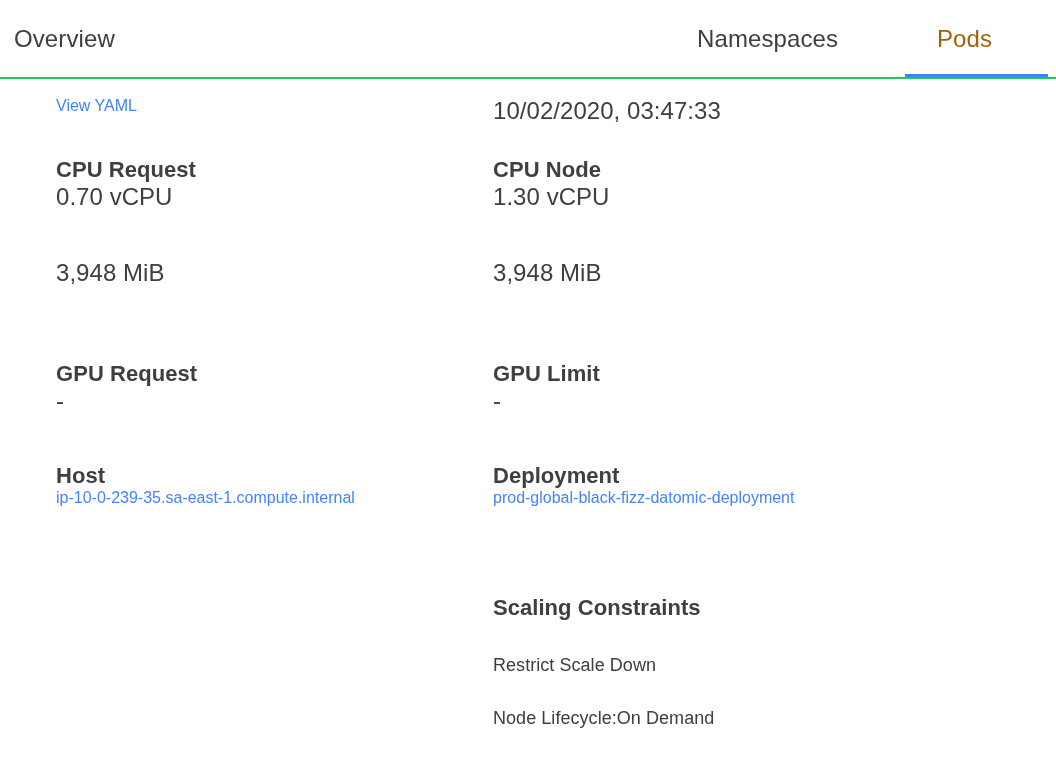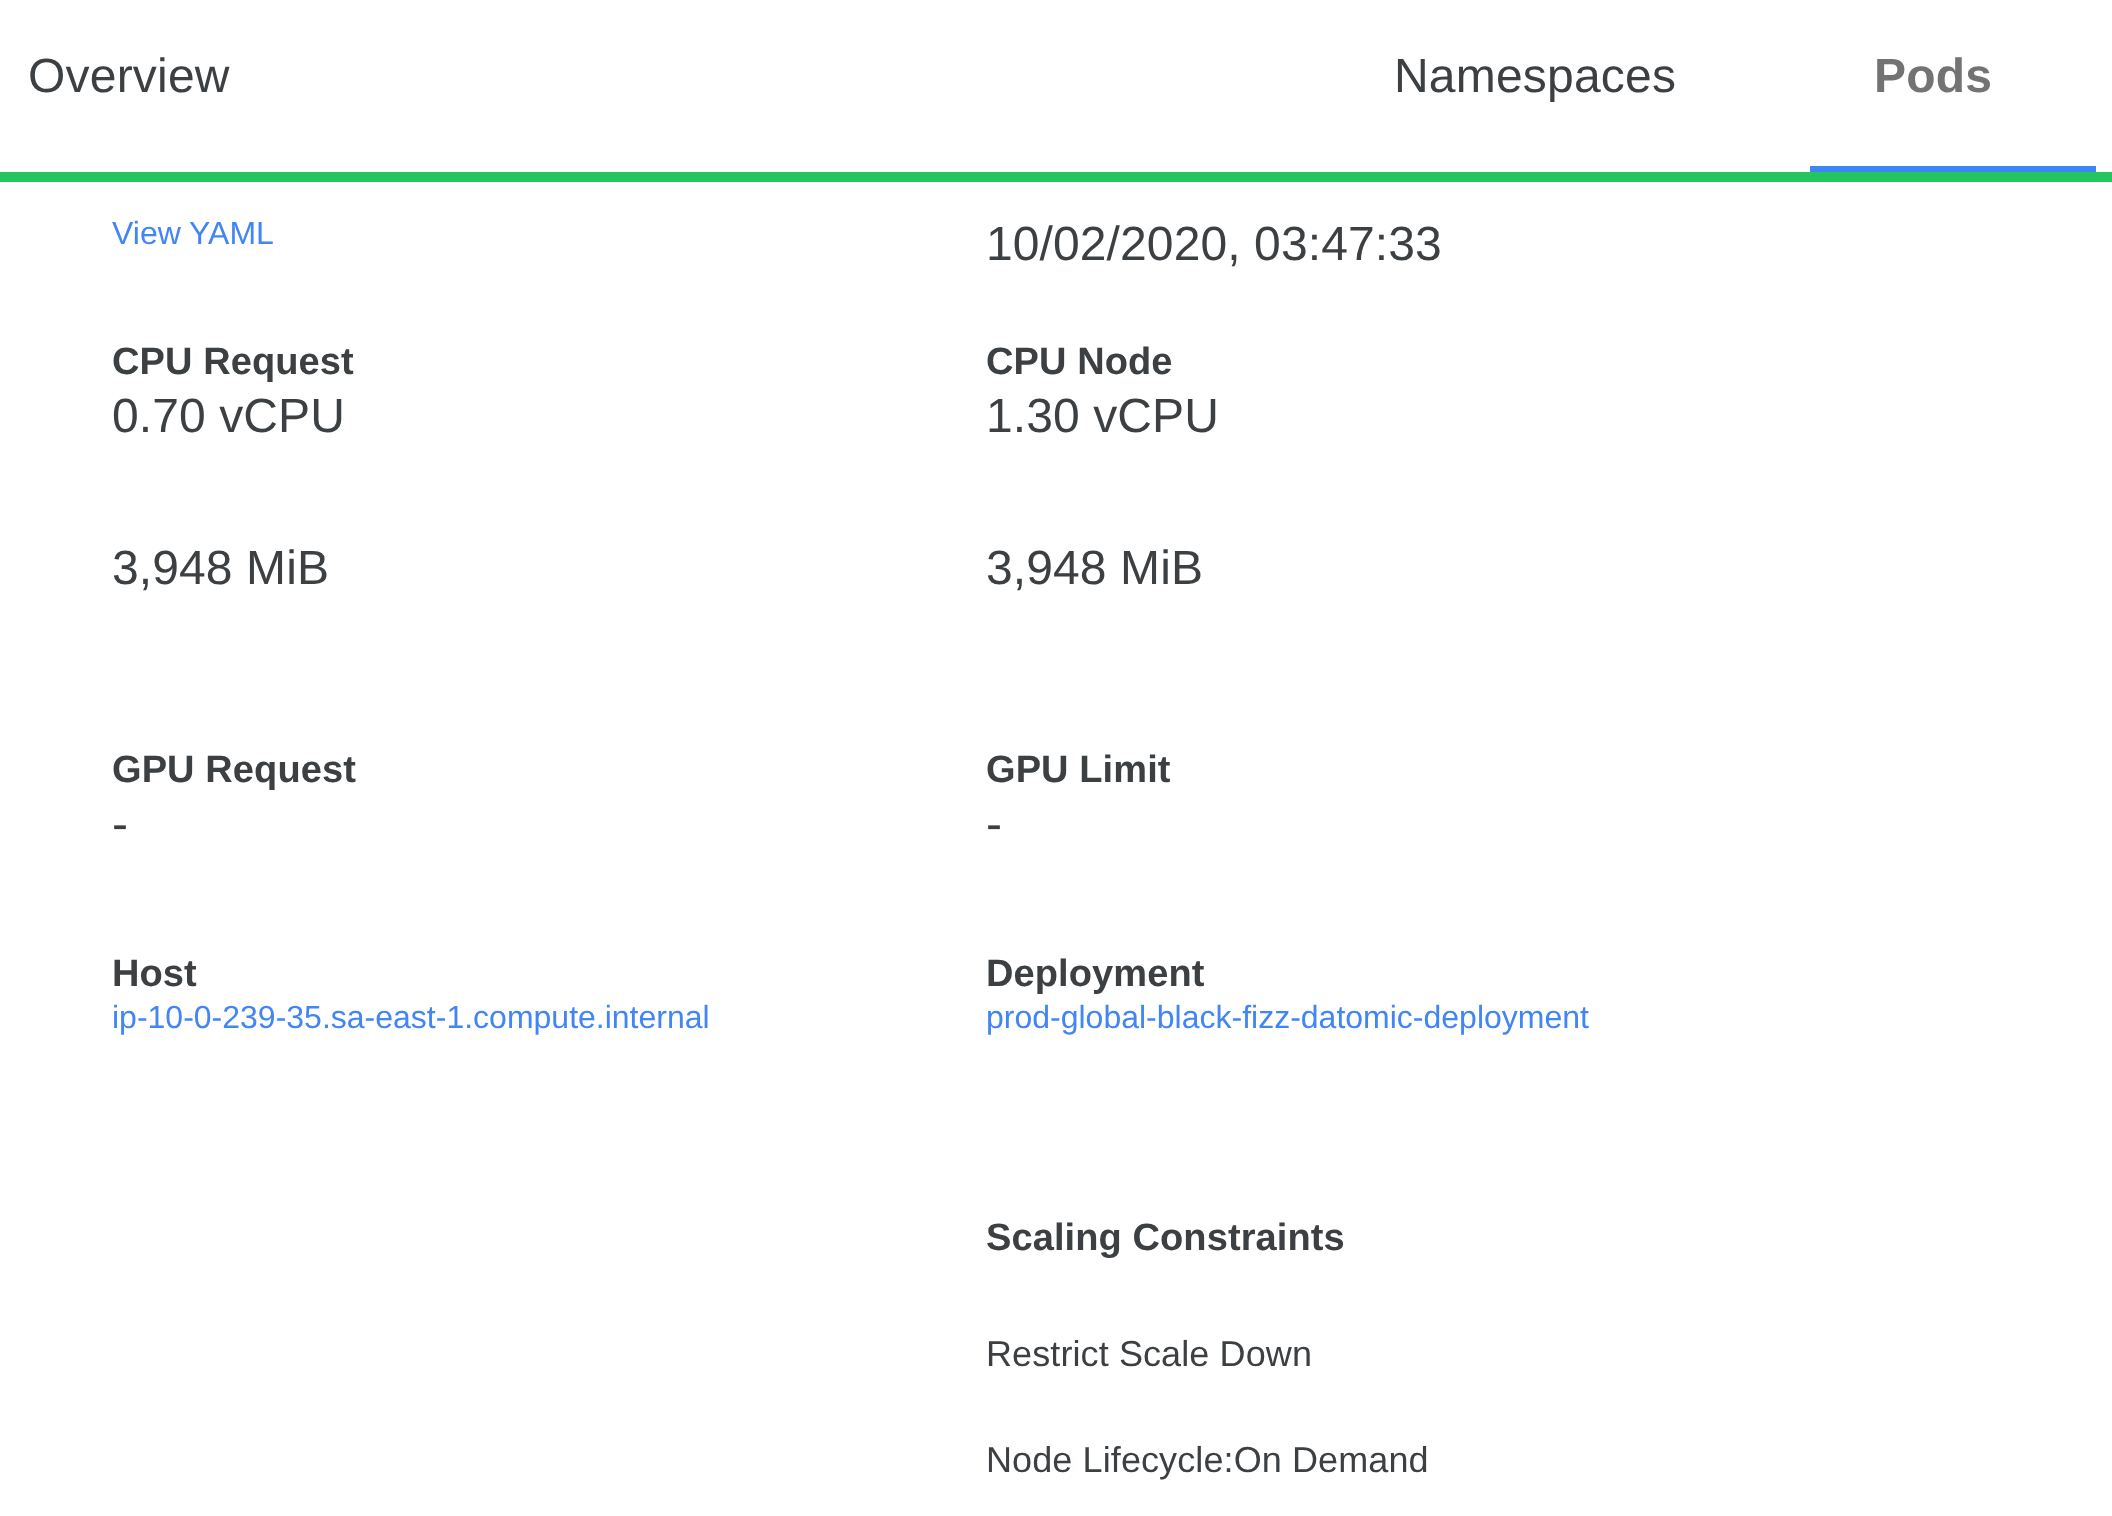--- a/index.html
+++ b/index.html
@@ -13,23 +13,23 @@
     height: 758px;
     overflow: hidden;
     font-family: "Liberation Sans", "DejaVu Sans", sans-serif;
     color: #3c4043;
     -webkit-font-smoothing: antialiased;
   }
 
   
   .tabbar {
     position: relative;
-    height: 91px;
+    height: 79px;
     box-sizing: border-box;
-    border-bottom: 5px solid #22c55e;
+    border-bottom: 2px solid #22c55e;
     background: #ffffff;
   }
   .tabs {
     position: relative;
     height: 100%;
     width: 100%;
   }
   .tab {
     position: absolute;
     top: 0;
@@ -43,22 +43,22 @@
     cursor: pointer;
     user-select: none;
     white-space: nowrap;
     background: transparent;
     border: none;
     padding: 0;
     font-family: inherit;
     line-height: 1;
   }
   .tab.is-active {
-    color: #737373;
-    font-weight: 700;
+    color: #a16207;
+    font-weight: 400;
     text-align: right;
   }
   .tab-underline {
     position: absolute;
     left: 905px;
     width: 143px;
     bottom: 0;
     height: 3px;
     background: #3d85f5;
     border-radius: 0;
@@ -75,21 +75,21 @@
     width: 400px;
   }
   .col-left  { left: 28px;  }
   .col-right { left: 465px; }
 
   .field {
     margin: 0;
     padding: 0;
   }
   .field-label {
-    font-size: 19px;
+    font-size: 22px;
     font-weight: 700;
     color: #3c4043;
     line-height: 26px;
     letter-spacing: 0.05px;
     white-space: nowrap;
   }
   .field-value {
     font-size: 24px;
     font-weight: 400;
     color: #3c4043;

